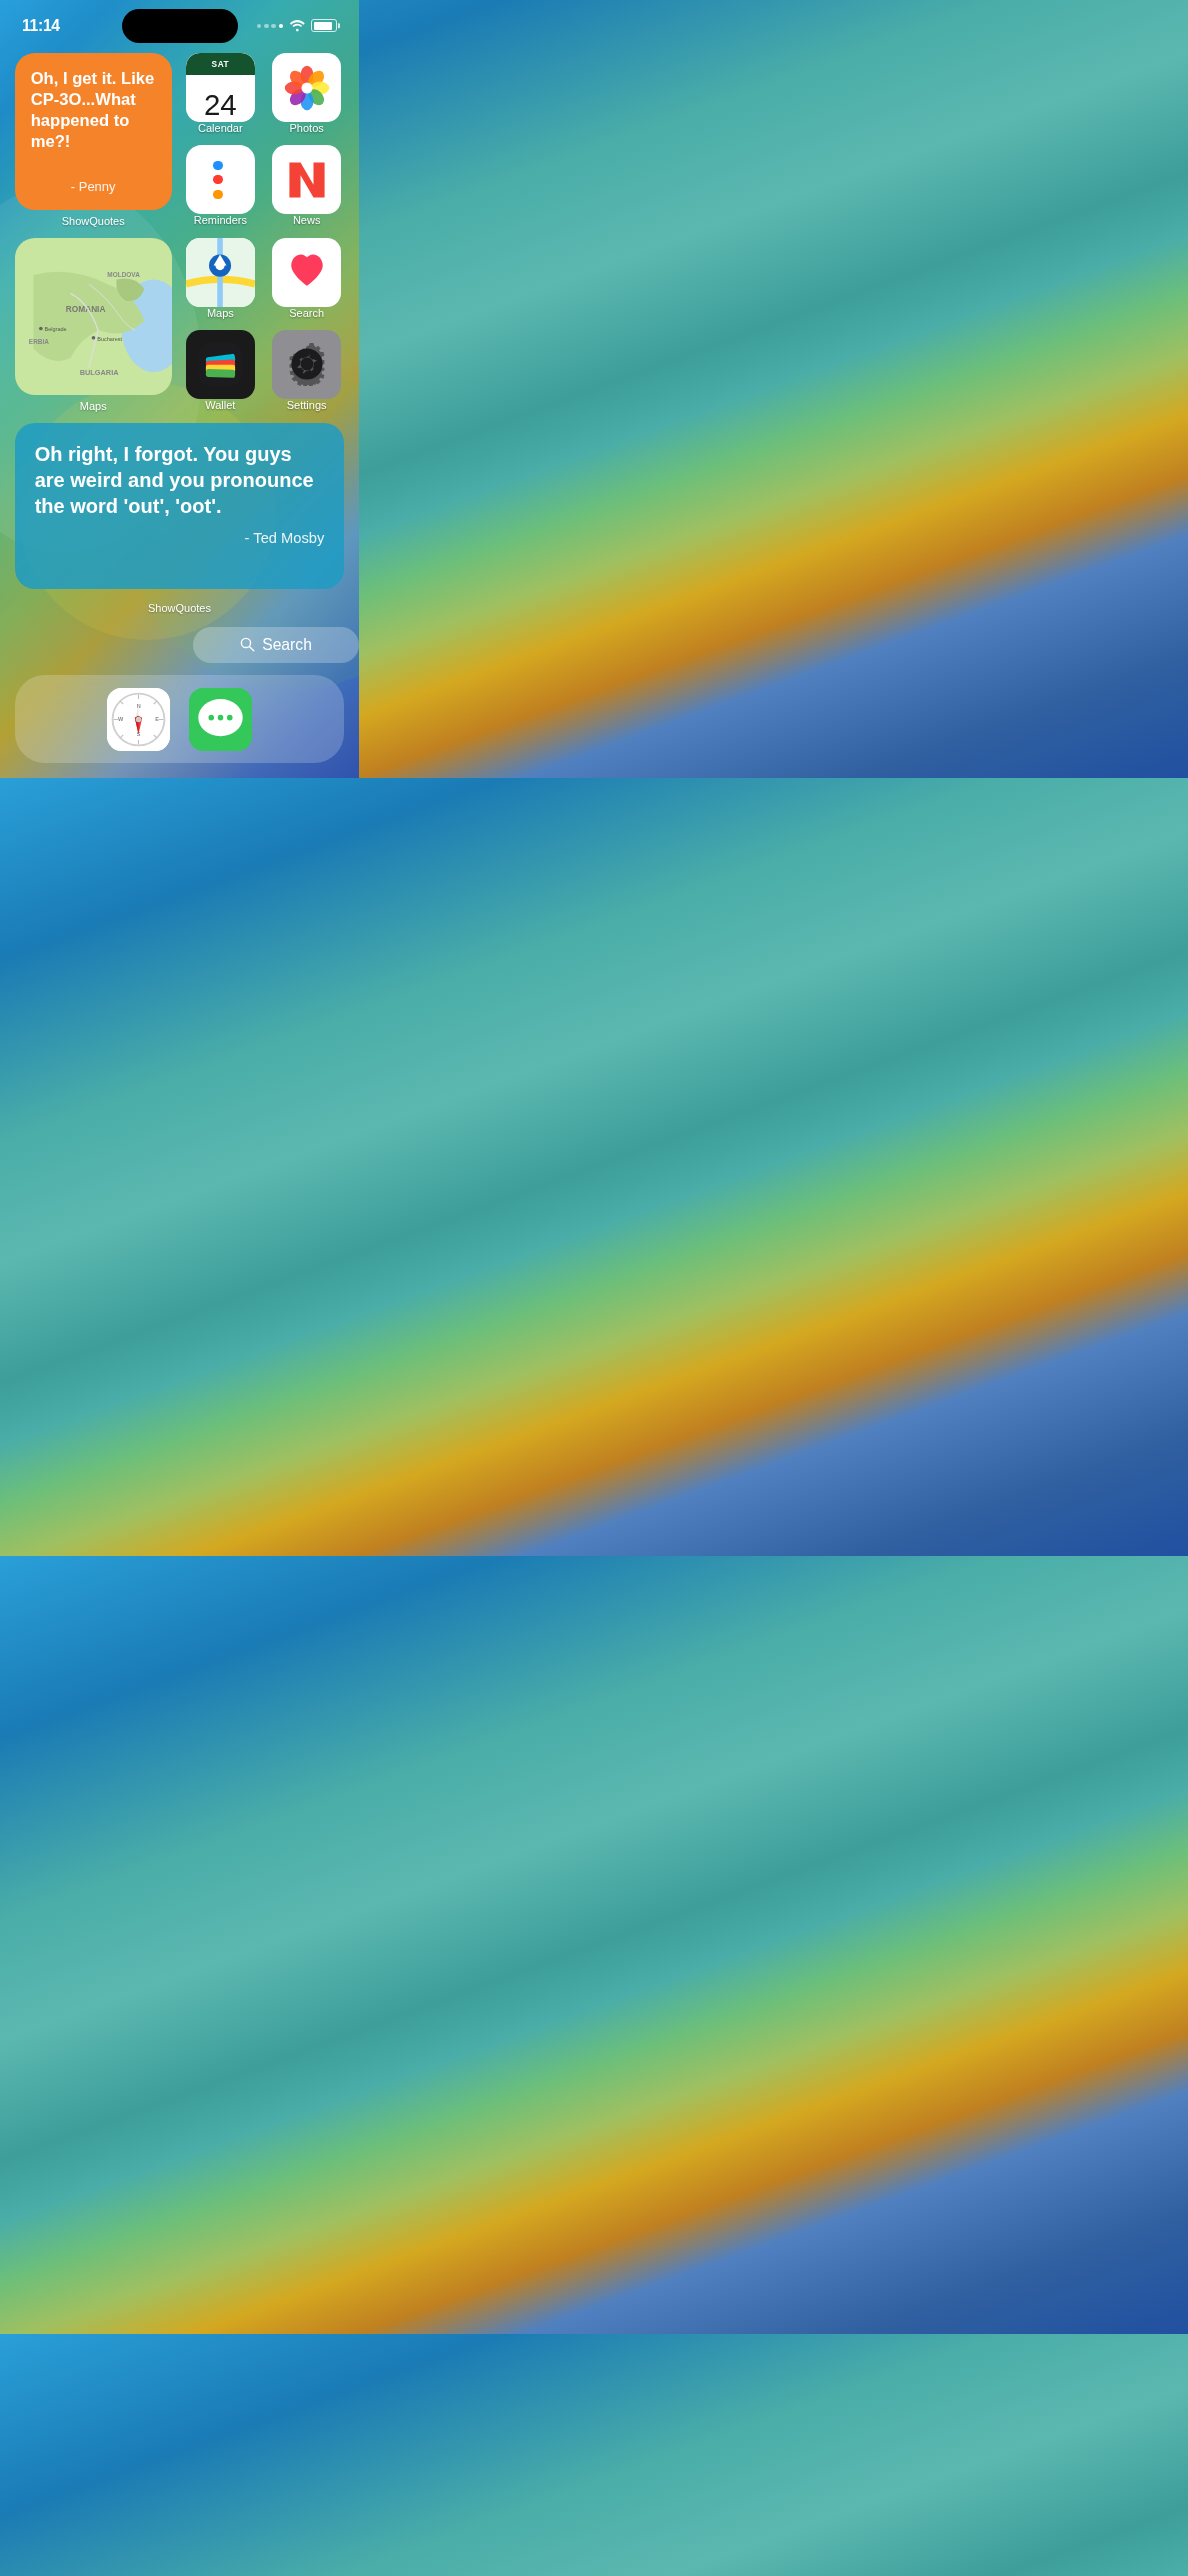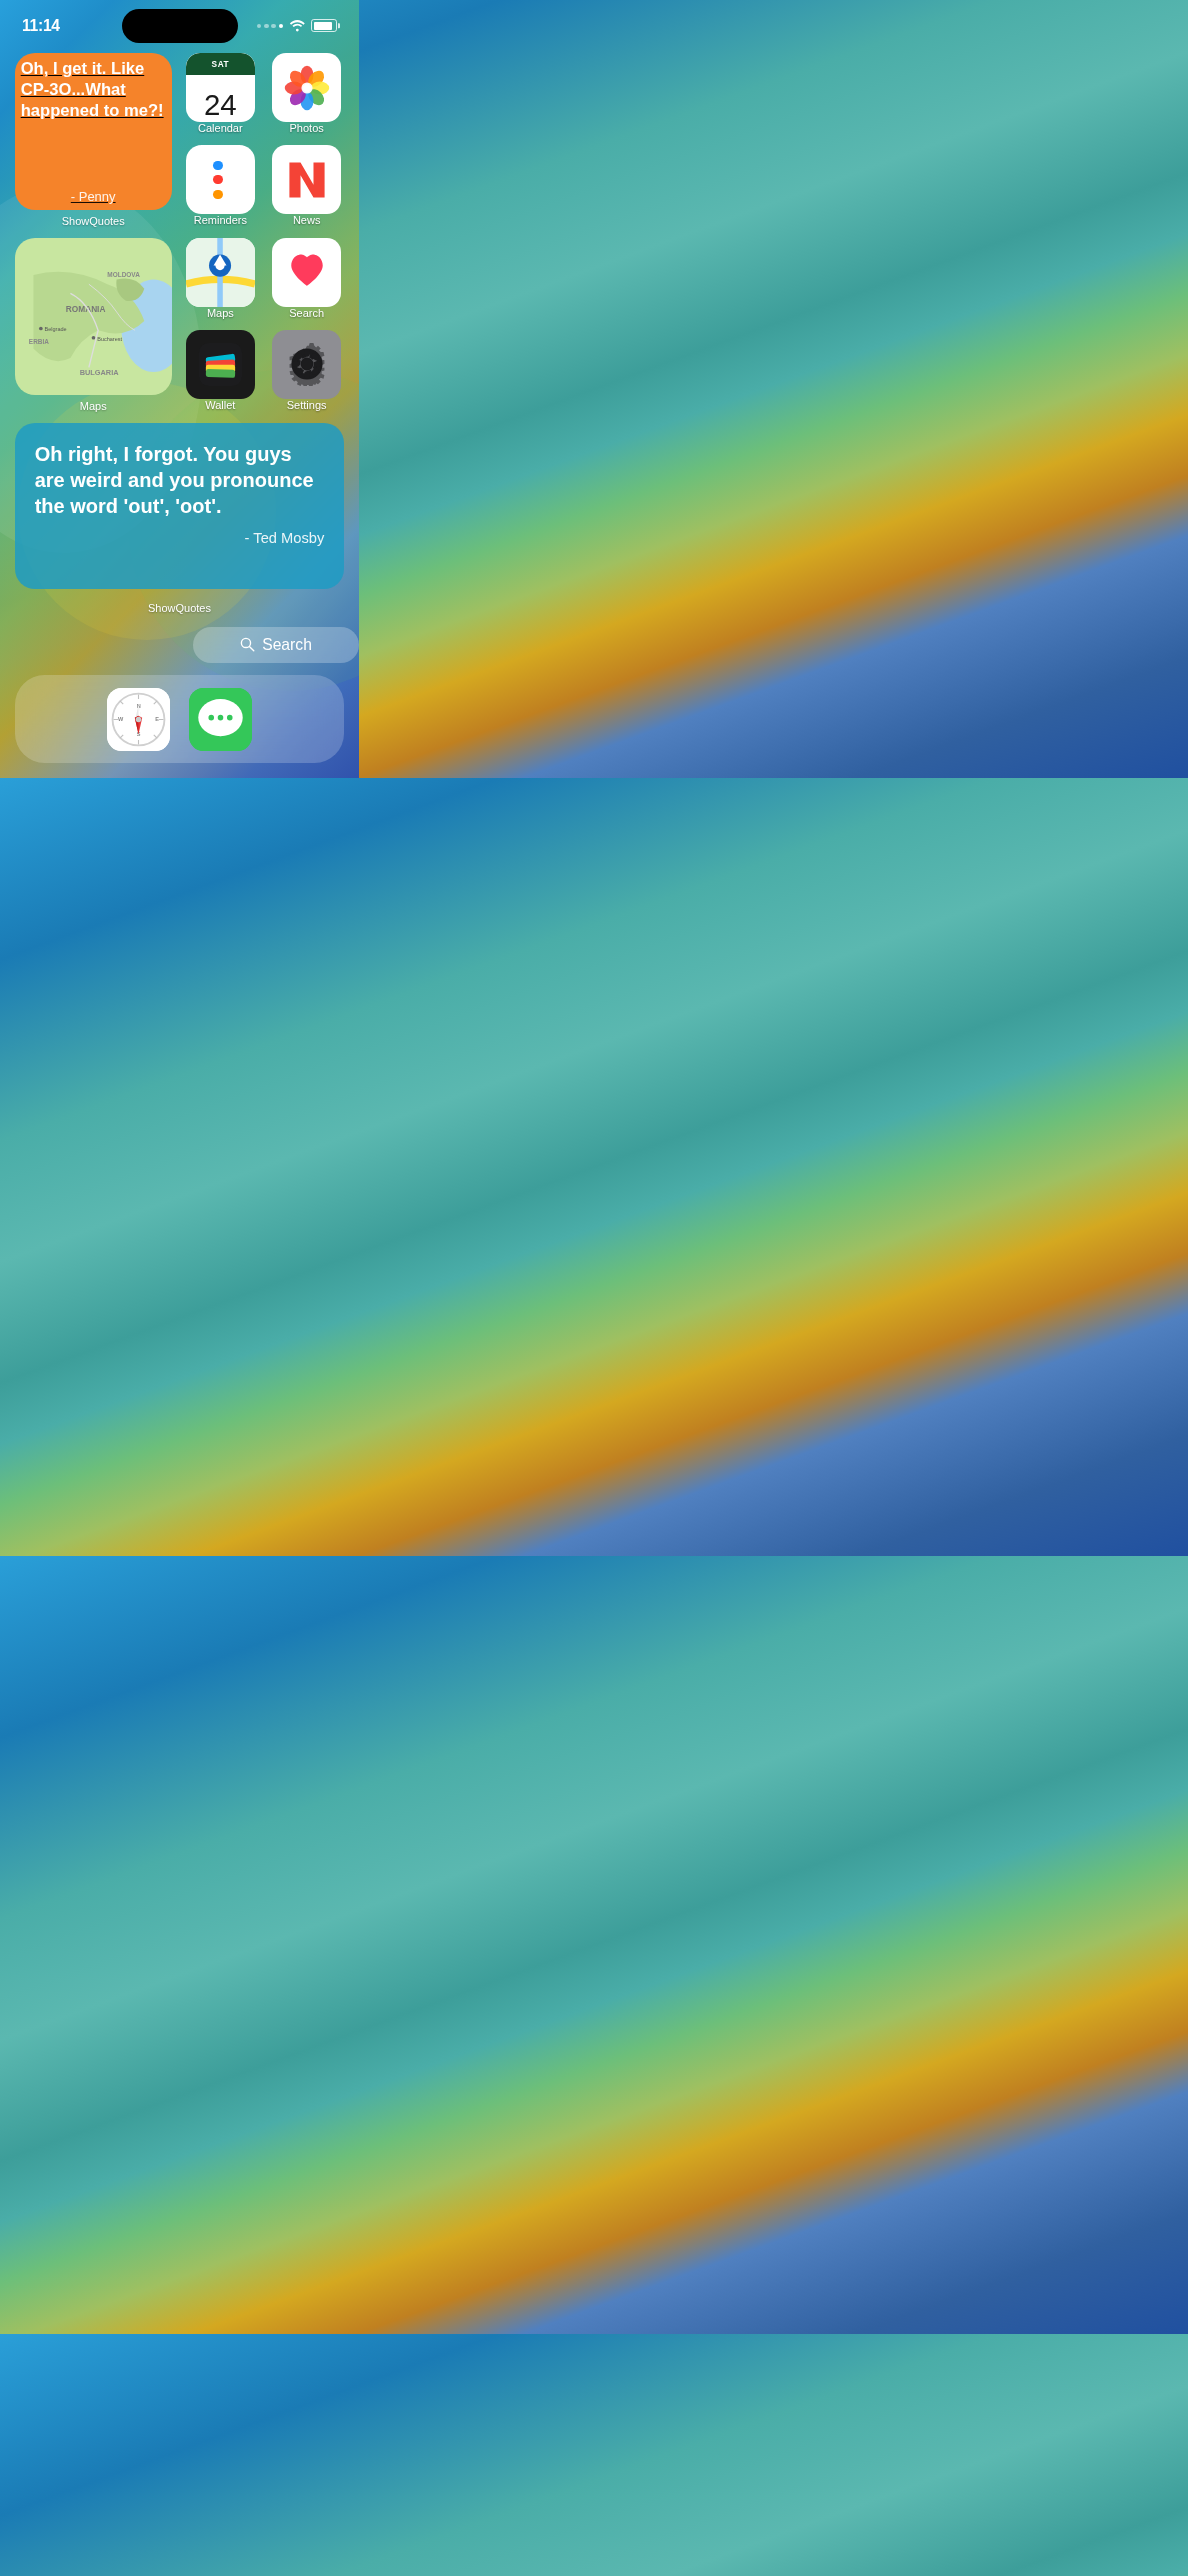--- a/index.html
+++ b/index.html
@@ -158,26 +158,25 @@
       gap: 11px;
       margin-bottom: 11px;
     }
 
     
     .show-quotes-widget {
       width: 157px;
       height: 157px;
       background: #F5832A;
       border-radius: 20px;
-      padding: 6px;
+      padding: 16px;
       display: flex;
       flex-direction: column;
       justify-content: space-between;
       flex-shrink: 0;
-      text-decoration: underline;
     }
 
     .quote-text {
       font-size: 16.6px;
       font-weight: 600;
       color: white;
       line-height: 1.25;
     }
 
     .quote-author {

